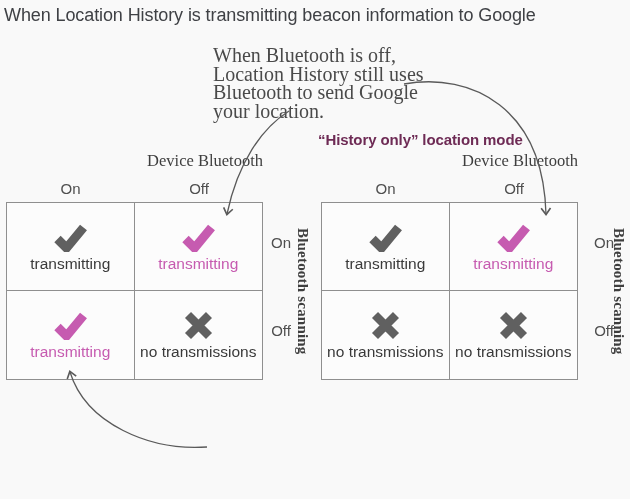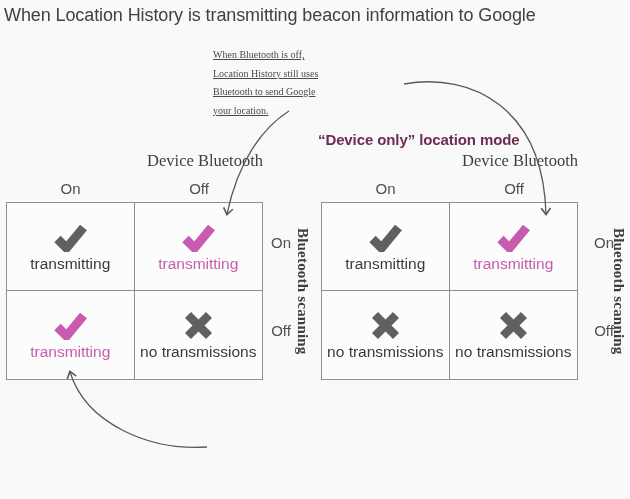--- a/index.html
+++ b/index.html
@@ -7,23 +7,22 @@
     position:relative;width:630px;height:499px;background:#f9f9f9;overflow:hidden;
     font-family:"Liberation Sans",sans-serif;
   }
   .title{
     position:absolute;left:4px;top:5px;
     font-size:18px;letter-spacing:-0.1px;color:#3f4145;
   }
   .ann{
     position:absolute;
     font-family:"Liberation Serif","DejaVu Serif",serif;
-    font-size:10px;line-height:18.5px;color:#4a4a4a;
+    font-size:20px;line-height:18.5px;color:#4a4a4a;
     white-space:pre-line;
-    text-decoration:underline;
   }
   .ann-top{left:213px;top:46px;}
   .ann-bottom{left:215px;top:400px;}
   .mode-label{
     position:absolute;top:131px;
     font-weight:bold;font-size:15px;color:#6e2b55;letter-spacing:-0.1px;
   }
   .mode-left{left:3px;}
   .mode-right{left:318px;}
   .col-axis{
@@ -113,21 +112,21 @@
           </svg>
         </span>
       <span class="cell-label" style="color: rgb(58, 58, 58);">no transmissions</span>
     </div>
   </div>
 
   <div class="row-label" style="left:266px;top:234px;">On</div>
   <div class="row-label" style="left:266px;top:322px;">Off</div>
   <div class="row-axis" style="left:293px;">Bluetooth scanning</div>
 
-  <div class="mode-label mode-right">“Device only” location mode</div>
+  <div class="mode-label mode-right">“History only” location mode</div>
   <div class="col-axis col-axis-right">Device Bluetooth</div>
   <div class="col-label" style="left:321px;width:129px;">On</div>
   <div class="col-label" style="left:450px;width:128px;">Off</div>
 
   <div class="grid grid-right">
     <div class="cell">
       <span class="cell-icon" style="color: rgb(96, 96, 96);">
           <svg width="37" height="29" viewBox="0 0 37 29">
             <path d="M5.5 16 L14.5 25 L31.5 4.5" fill="none" stroke="currentColor" stroke-width="9"></path>
           </svg>

